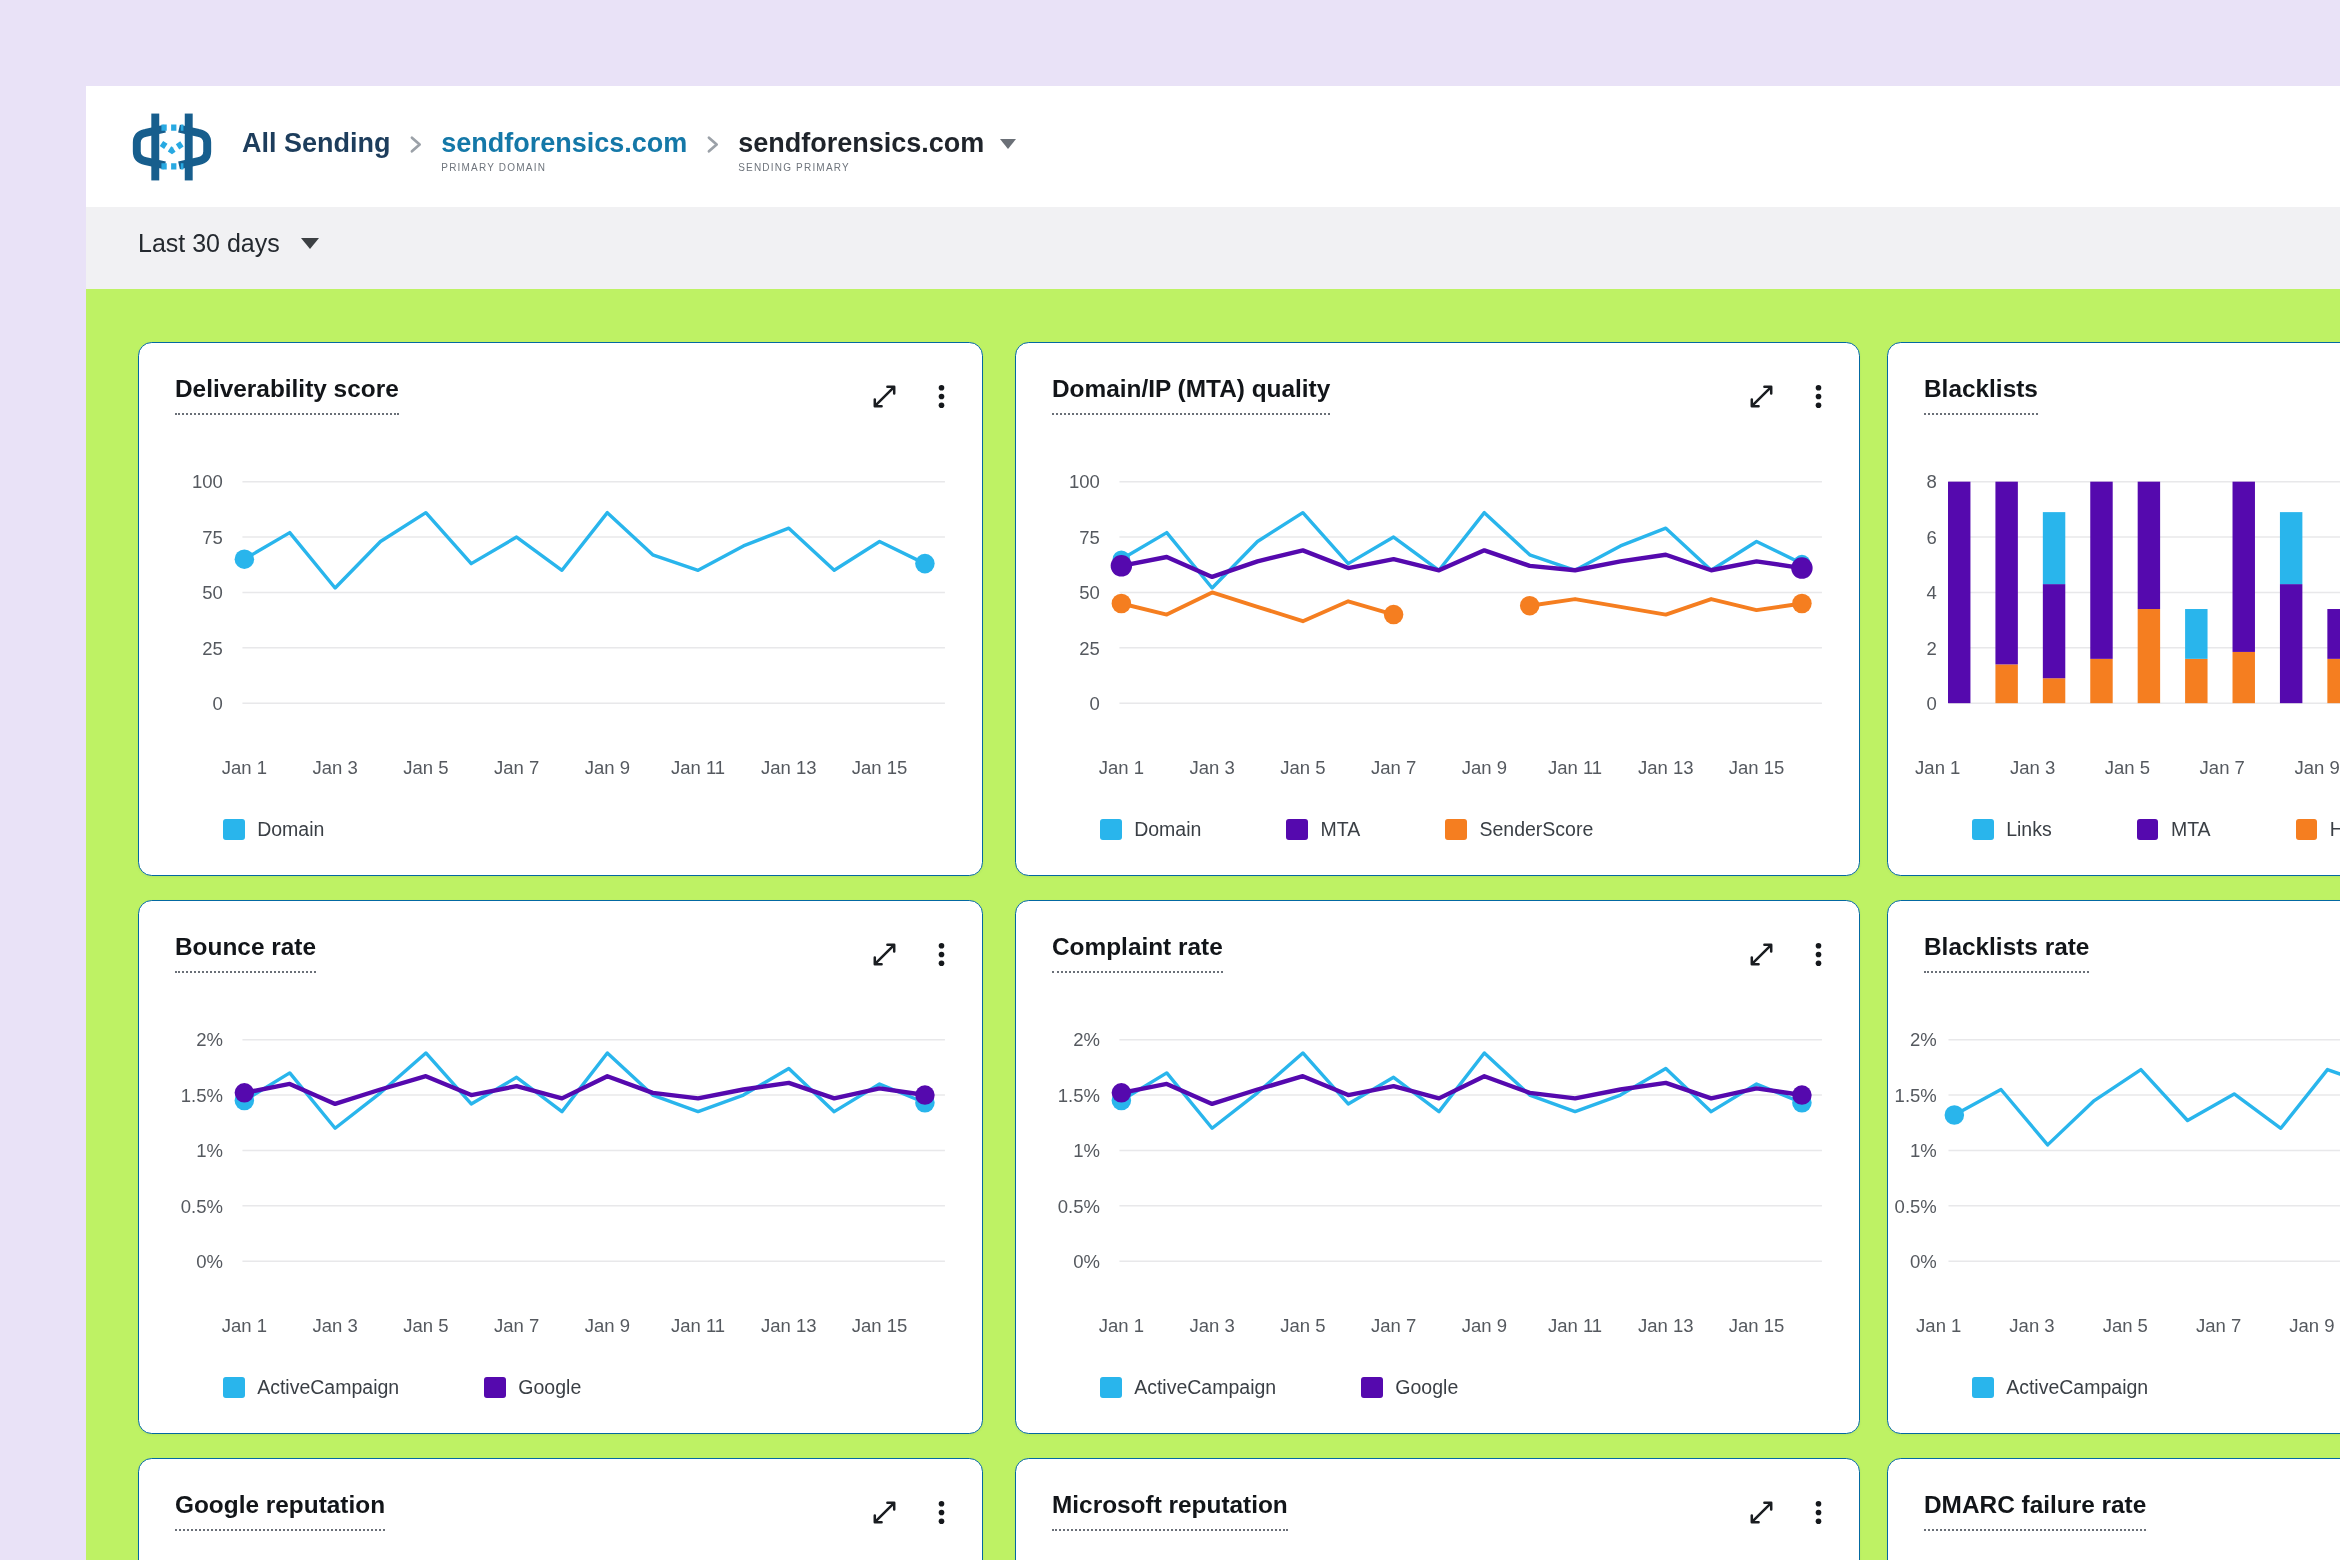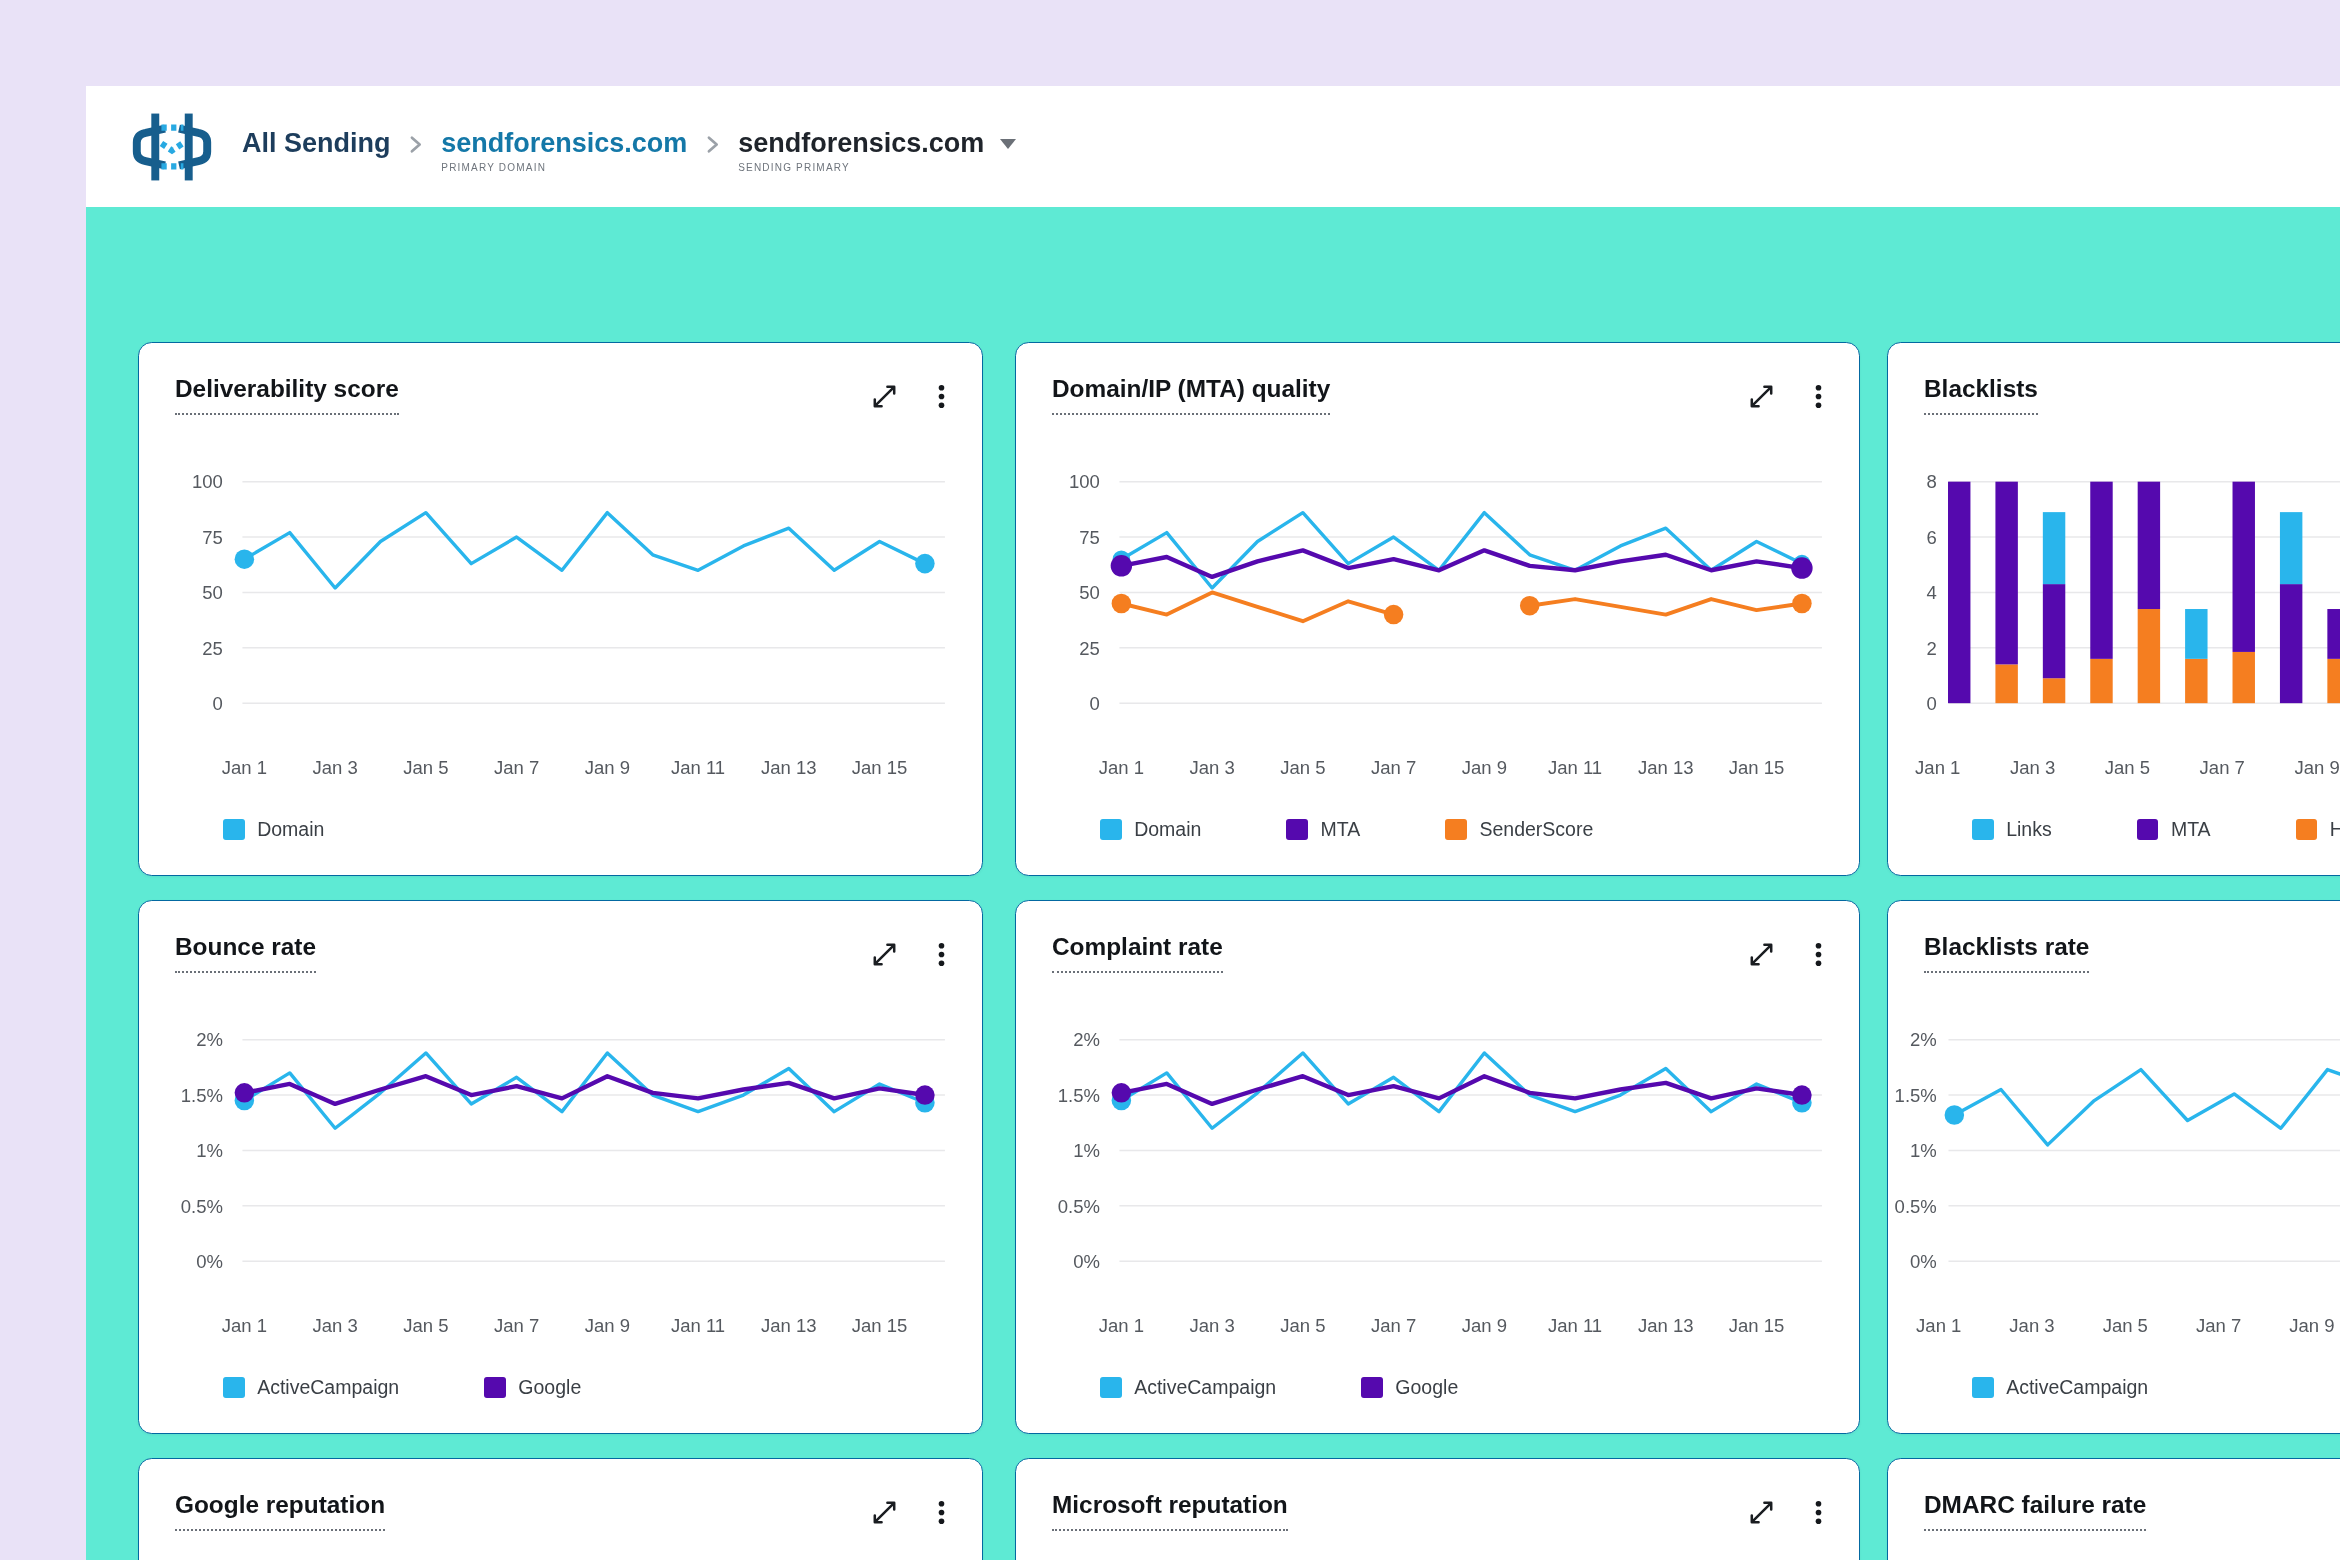--- a/index.html
+++ b/index.html
@@ -3,21 +3,21 @@
 <meta charset="utf-8">
 <style>
   html,body{margin:0;padding:0;}
   body{
     width:2341px;height:1560px;overflow:hidden;position:relative;
     background:#E9E2F7;
     font-family:"Liberation Sans","DejaVu Sans",sans-serif;
   }
   #app-panel{
     position:absolute;left:86px;top:86px;width:2255px;height:1475px;
-    background:#5eead4;overflow:hidden;
+    background:#bef264;overflow:hidden;
   }
   
   #header{position:absolute;left:0;top:0;width:100%;height:121px;background:#FFFFFF;}
   #logo{position:absolute;left:42px;top:21.5px;width:88px;height:78px;cursor:pointer;}
   #breadcrumb{position:absolute;left:156px;top:41px;display:flex;align-items:flex-start;gap:16.6px;}
   .bc-item{display:flex;flex-direction:column;}
   .bc-main{font-size:27px;font-weight:bold;line-height:33px;white-space:nowrap;display:flex;align-items:center;}
   .bc-sub{font-size:10px;color:#6E747C;letter-spacing:1.2px;margin-top:2px;white-space:nowrap;}
   .bc-all{color:#1D3D5C;cursor:pointer;}
   .bc-primary{color:#1478A8;cursor:pointer;}
@@ -86,20 +86,27 @@
       <div class="bc-item">
         <span class="bc-main bc-sending">
           <span>sendforensics.com</span>
           <span class="caret"></span>
         </span>
         <span class="bc-sub">SENDING PRIMARY</span>
       </div>
     </div>
   </div>
 
+  <div id="filter-bar">
+    <div id="range-select">
+      <span id="range-label">Last 30 days</span>
+      <span id="range-caret"></span>
+    </div>
+    <div id="edge-fragment"></div>
+  </div>
 
   <div id="cards-root">
       <div class="card" style="left: 52px; top: 256px;">
         <div class="card-title">Deliverability score</div>
         <div class="icon-btn icon-expand"><svg width="33" height="33" viewBox="0 0 34 34">
             <path d="M20 7 H27 V14 M27 7 L7 27 M7 20 V27 H14" fill="none" stroke="#1A1D21" stroke-width="2.6" stroke-linecap="round" stroke-linejoin="round"></path>
           </svg></div>
         <div class="icon-btn icon-kebab"><svg width="33" height="33" viewBox="0 0 34 34">
             <g fill="#15181C">
               <circle cx="17" cy="8" r="2.9"></circle>

